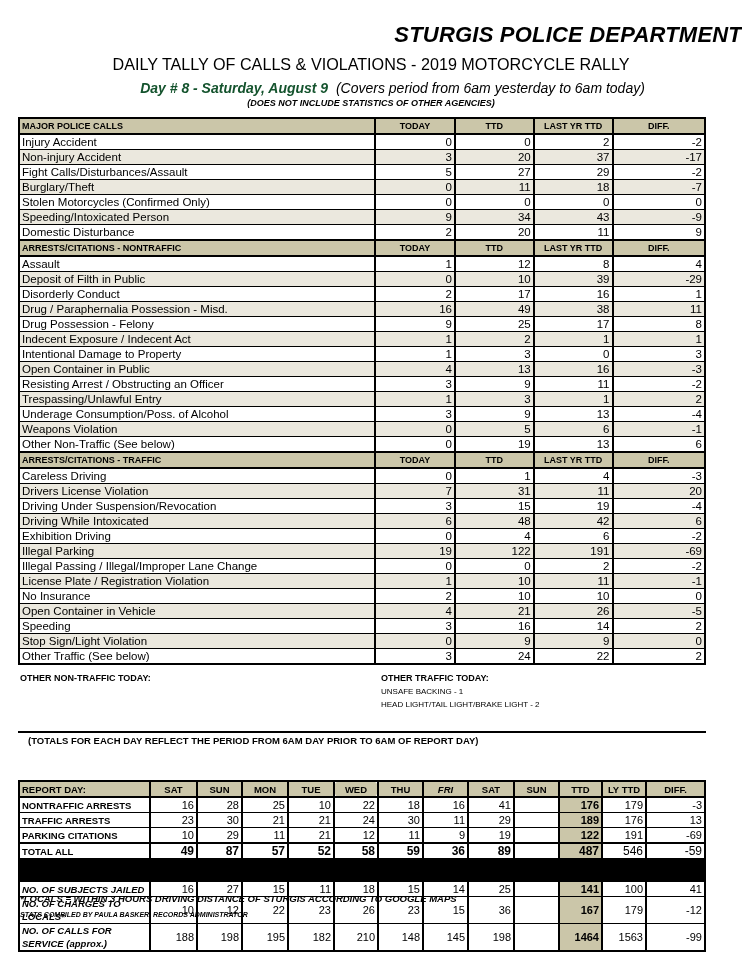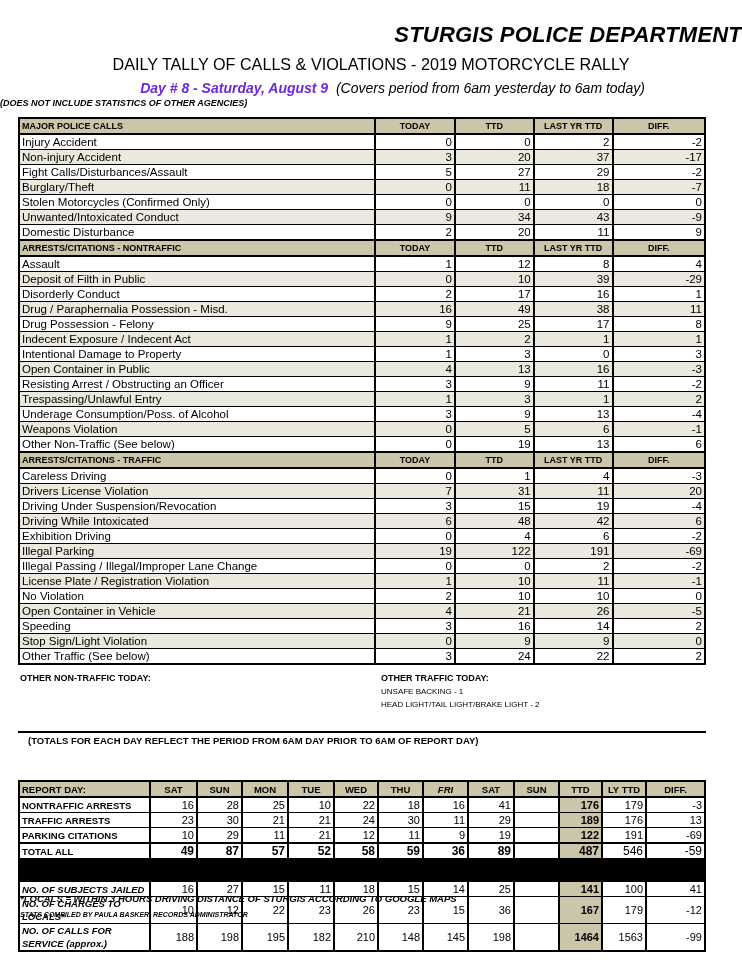--- a/index.html
+++ b/index.html
@@ -1,21 +1,21 @@
 <!DOCTYPE html>
 <html><head>
 <meta charset="utf-8">
 <style>
   html, body { margin: 0; padding: 0; background: #ffffff; }
   body { width: 742px; height: 960px; position: relative; font-family: "Liberation Sans", sans-serif; color: #000; overflow: hidden; }
   .title { position: absolute; left: 0; width: 742px; top: 22px; text-align: right; font-weight: bold; font-style: italic; font-size: 22px; letter-spacing: 0.2px; }
   .subtitle { position: absolute; left: 0; width: 742px; top: 55px; text-align: center; font-size: 17px; transform: scaleX(0.95); }
   .dayline { position: absolute; left: 0; width: 742px; top: 80px; text-align: center; font-size: 14px; font-style: italic; }
-  .dayline .red { color: #6d28d9; font-weight: bold; margin-left: 43px; }
-  .note { position: absolute; left: 0; width: 742px; top: 98px; text-align: left; font-size: 9px; font-weight: bold; font-style: italic; }
+  .dayline .red { color: #14532d; font-weight: bold; margin-left: 43px; }
+  .note { position: absolute; left: 0; width: 742px; top: 98px; text-align: center; font-size: 9px; font-weight: bold; font-style: italic; }
 
   table { border-collapse: collapse; position: absolute; }
   #main { left: 18px; top: 117px; width: 688px; border: 2px solid #000; }
   #main td { border: 1px solid #000; border-left: 2px solid #000; border-right: 2px solid #000; height: 14px; padding: 0 2px; font-size: 11.5px; line-height: 13px; }
   #main td.lbl { width: 355px; border-left: none; }
   #main td.num { text-align: right; }
   #main tr.hdr td { background: #cbc6a9; font-weight: bold; font-size: 9px; text-align: center; border-bottom: 2px solid #000; border-top: 2px solid #000; }
   #main tr.hdr td.lbl { text-align: left; margin-left: 23px; }
   #main tr.alt td { background: #ebe8de; }
 
@@ -87,21 +87,21 @@
         <td class="num">-7</td>
       </tr>
       <tr>
         <td class="lbl">Stolen Motorcycles (Confirmed Only)</td>
         <td class="num">0</td>
         <td class="num">0</td>
         <td class="num">0</td>
         <td class="num">0</td>
       </tr>
       <tr class="alt">
-        <td class="lbl">Unwanted/Intoxicated Conduct</td>
+        <td class="lbl">Speeding/Intoxicated Person</td>
         <td class="num">9</td>
         <td class="num">34</td>
         <td class="num">43</td>
         <td class="num">-9</td>
       </tr>
       <tr>
         <td class="lbl">Domestic Disturbance</td>
         <td class="num">2</td>
         <td class="num">20</td>
         <td class="num">11</td>
@@ -262,21 +262,21 @@
         <td class="num">-2</td>
       </tr>
       <tr class="alt">
         <td class="lbl">License Plate / Registration Violation</td>
         <td class="num">1</td>
         <td class="num">10</td>
         <td class="num">11</td>
         <td class="num">-1</td>
       </tr>
       <tr>
-        <td class="lbl">No Violation</td>
+        <td class="lbl">No Insurance</td>
         <td class="num">2</td>
         <td class="num">10</td>
         <td class="num">10</td>
         <td class="num">0</td>
       </tr>
       <tr class="alt">
         <td class="lbl">Open Container in Vehicle</td>
         <td class="num">4</td>
         <td class="num">21</td>
         <td class="num">26</td>

